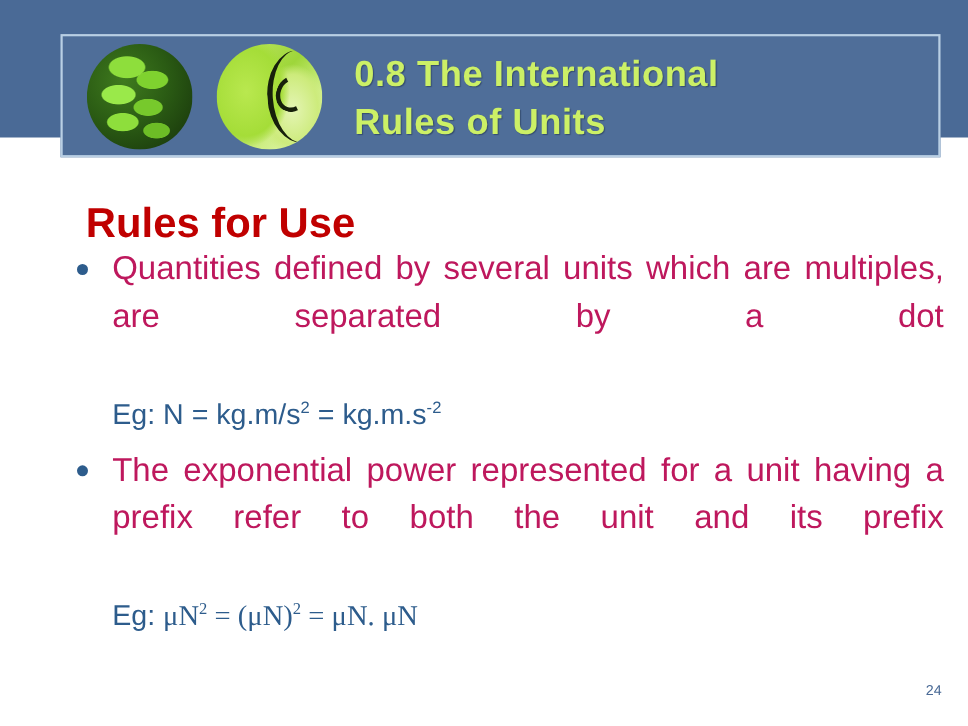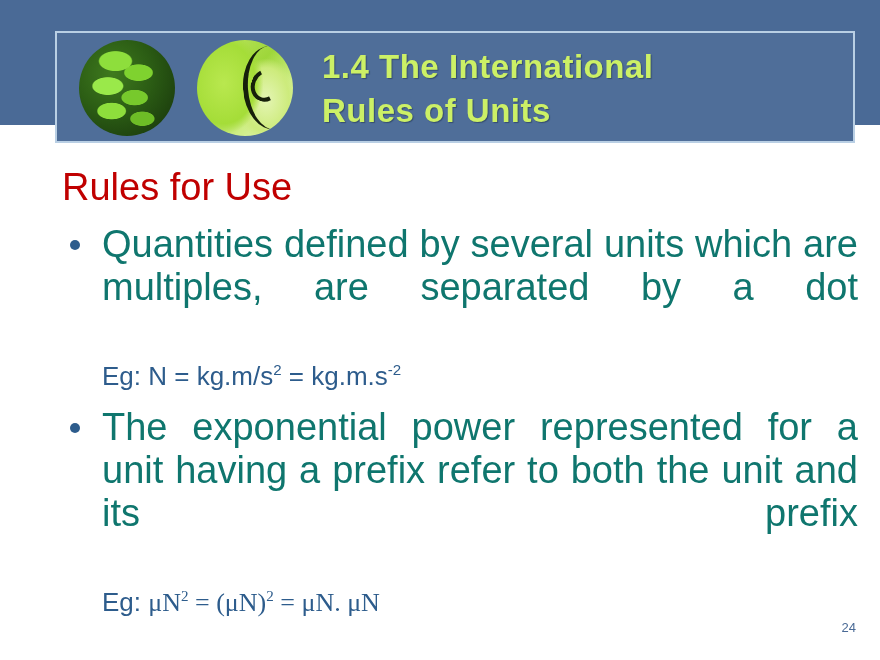--- a/index.html
+++ b/index.html
@@ -126,36 +126,36 @@
     height: 535px;
   }
 
   .section-heading {
     position: absolute;
     left: 62px;
     top: 40px;
     color: #c00000;
     font-size: 38px;
     line-height: 44px;
-    font-weight: normal;
-    margin: 0;
+    font-weight: bold;
+    margin: 16px;
   }
 
   .bullet-list {
     position: absolute;
     left: 58px;
     top: 98px;
     width: 800px;
   }
 
   .bullet-item {
     position: relative;
     padding-left: 44px;
-    color: #0f766e;
-    font-size: 38px;
+    color: #be185d;
+    font-size: 30px;
     line-height: 43px;
     text-align: justify;
     text-justify: inter-word;
   }
   .bullet-item .bullet-dot {
     position: absolute;
     left: 12px;
     top: 17px;
     width: 10px;
     height: 10px;
@@ -209,21 +209,21 @@
 <div class="slide">
 
   <div class="top-band"></div>
 
   <div class="header-banner">
 
     <div class="orb orb-1"></div>
     <div class="orb orb-2"></div>
 
     <div class="banner-title">
-      <span class="line">1.4 The International</span>
+      <span class="line">0.8 The International</span>
       <span class="line">Rules of Units</span>
     </div>
 
   </div>
 
   <div class="content">
 
     <h2 class="section-heading">Rules for Use</h2>
 
     <div class="bullet-list">

